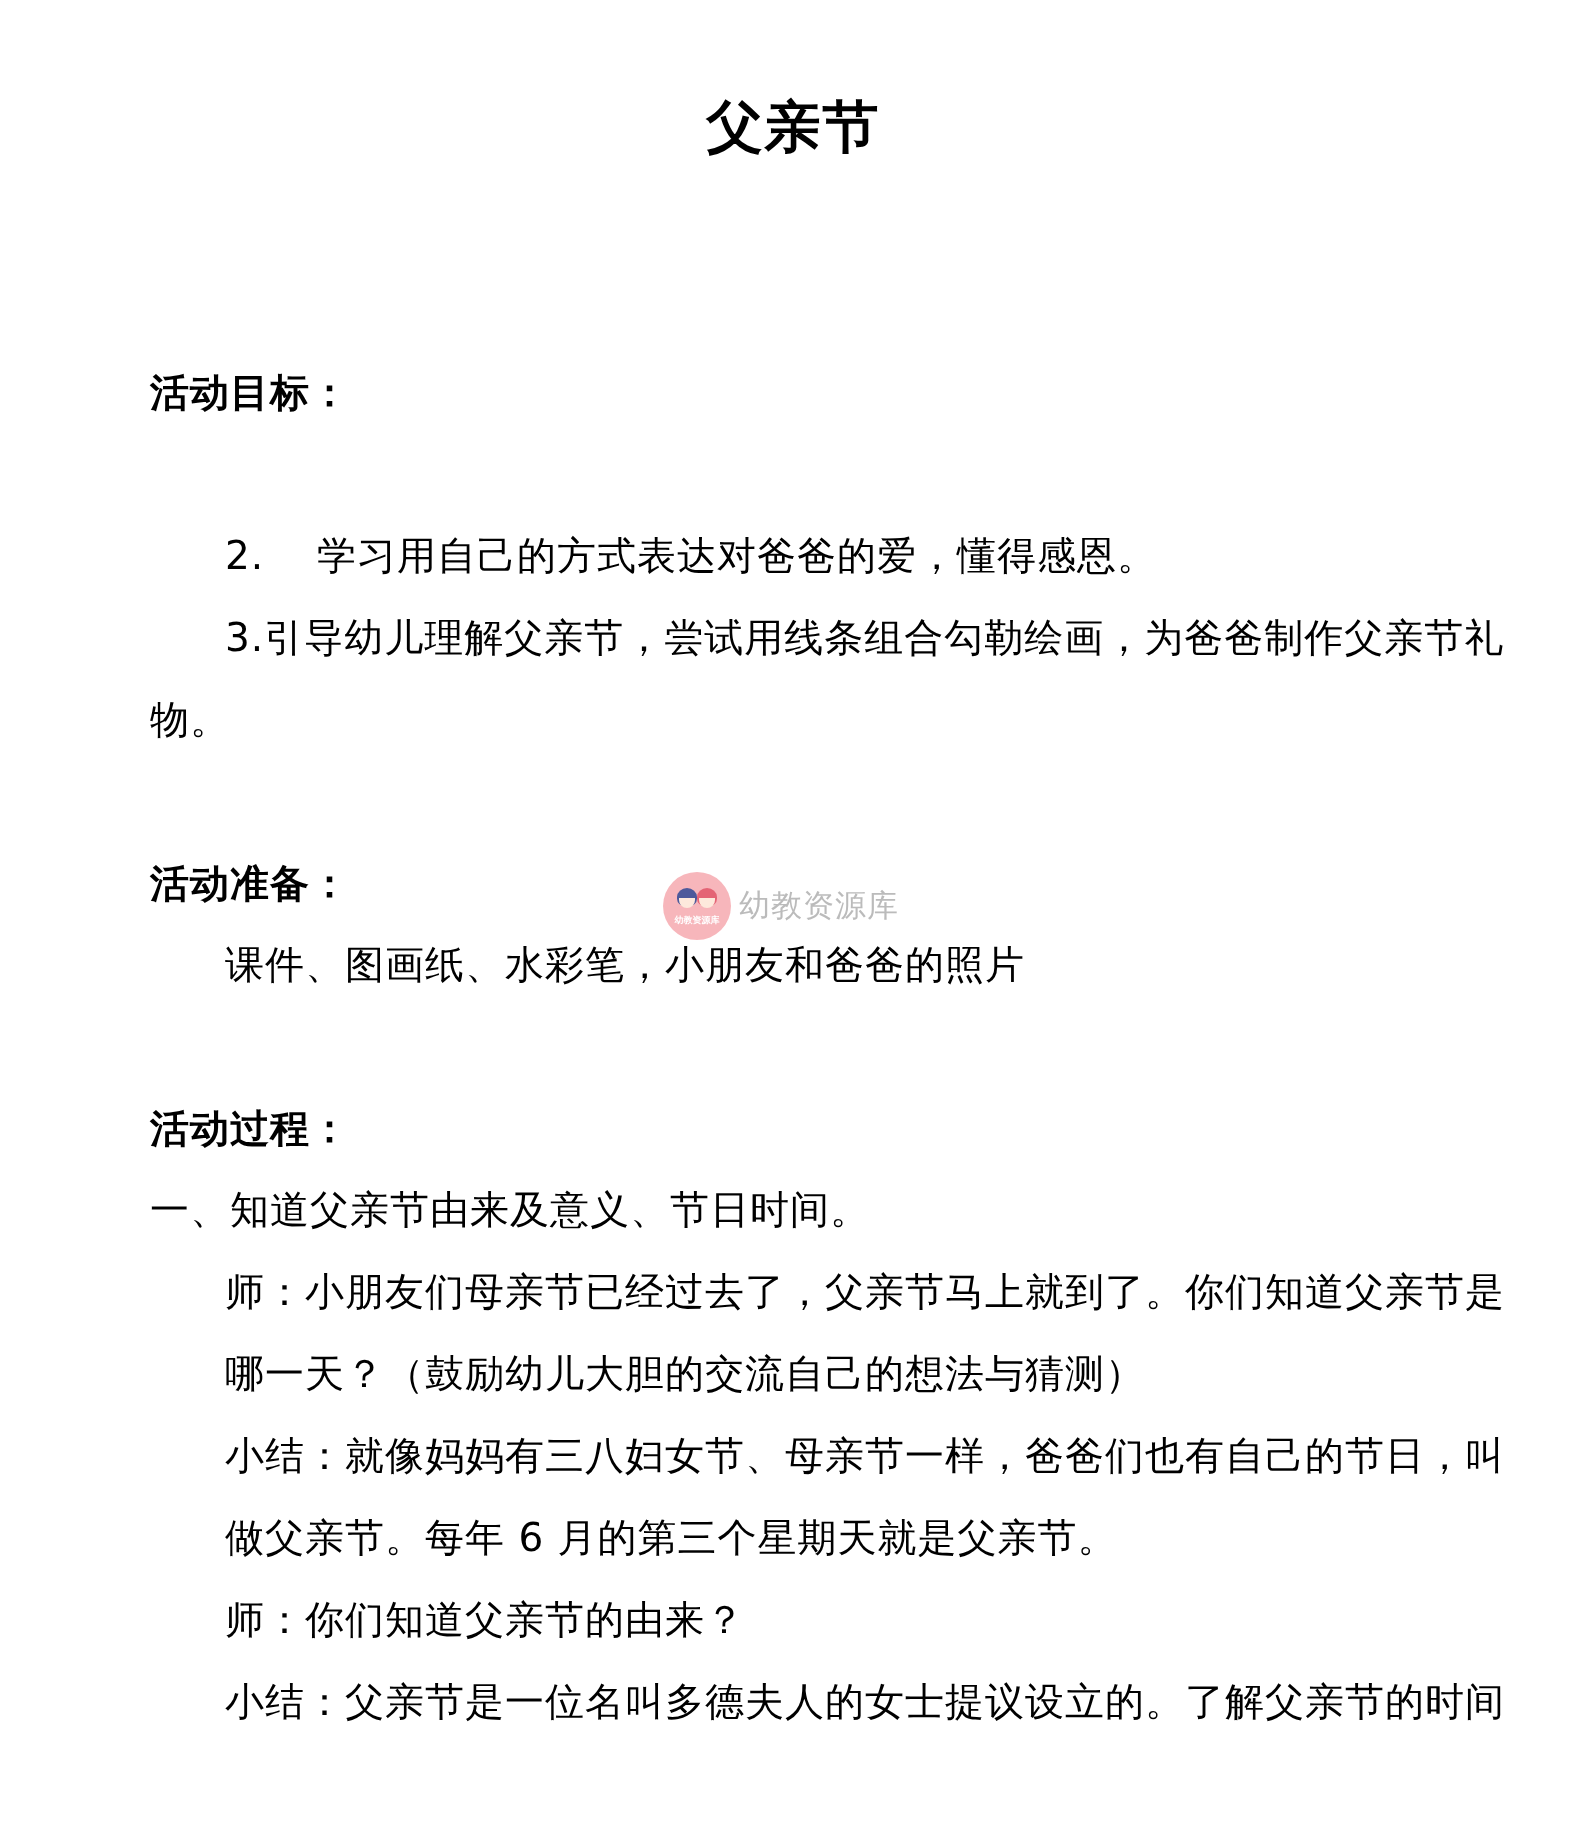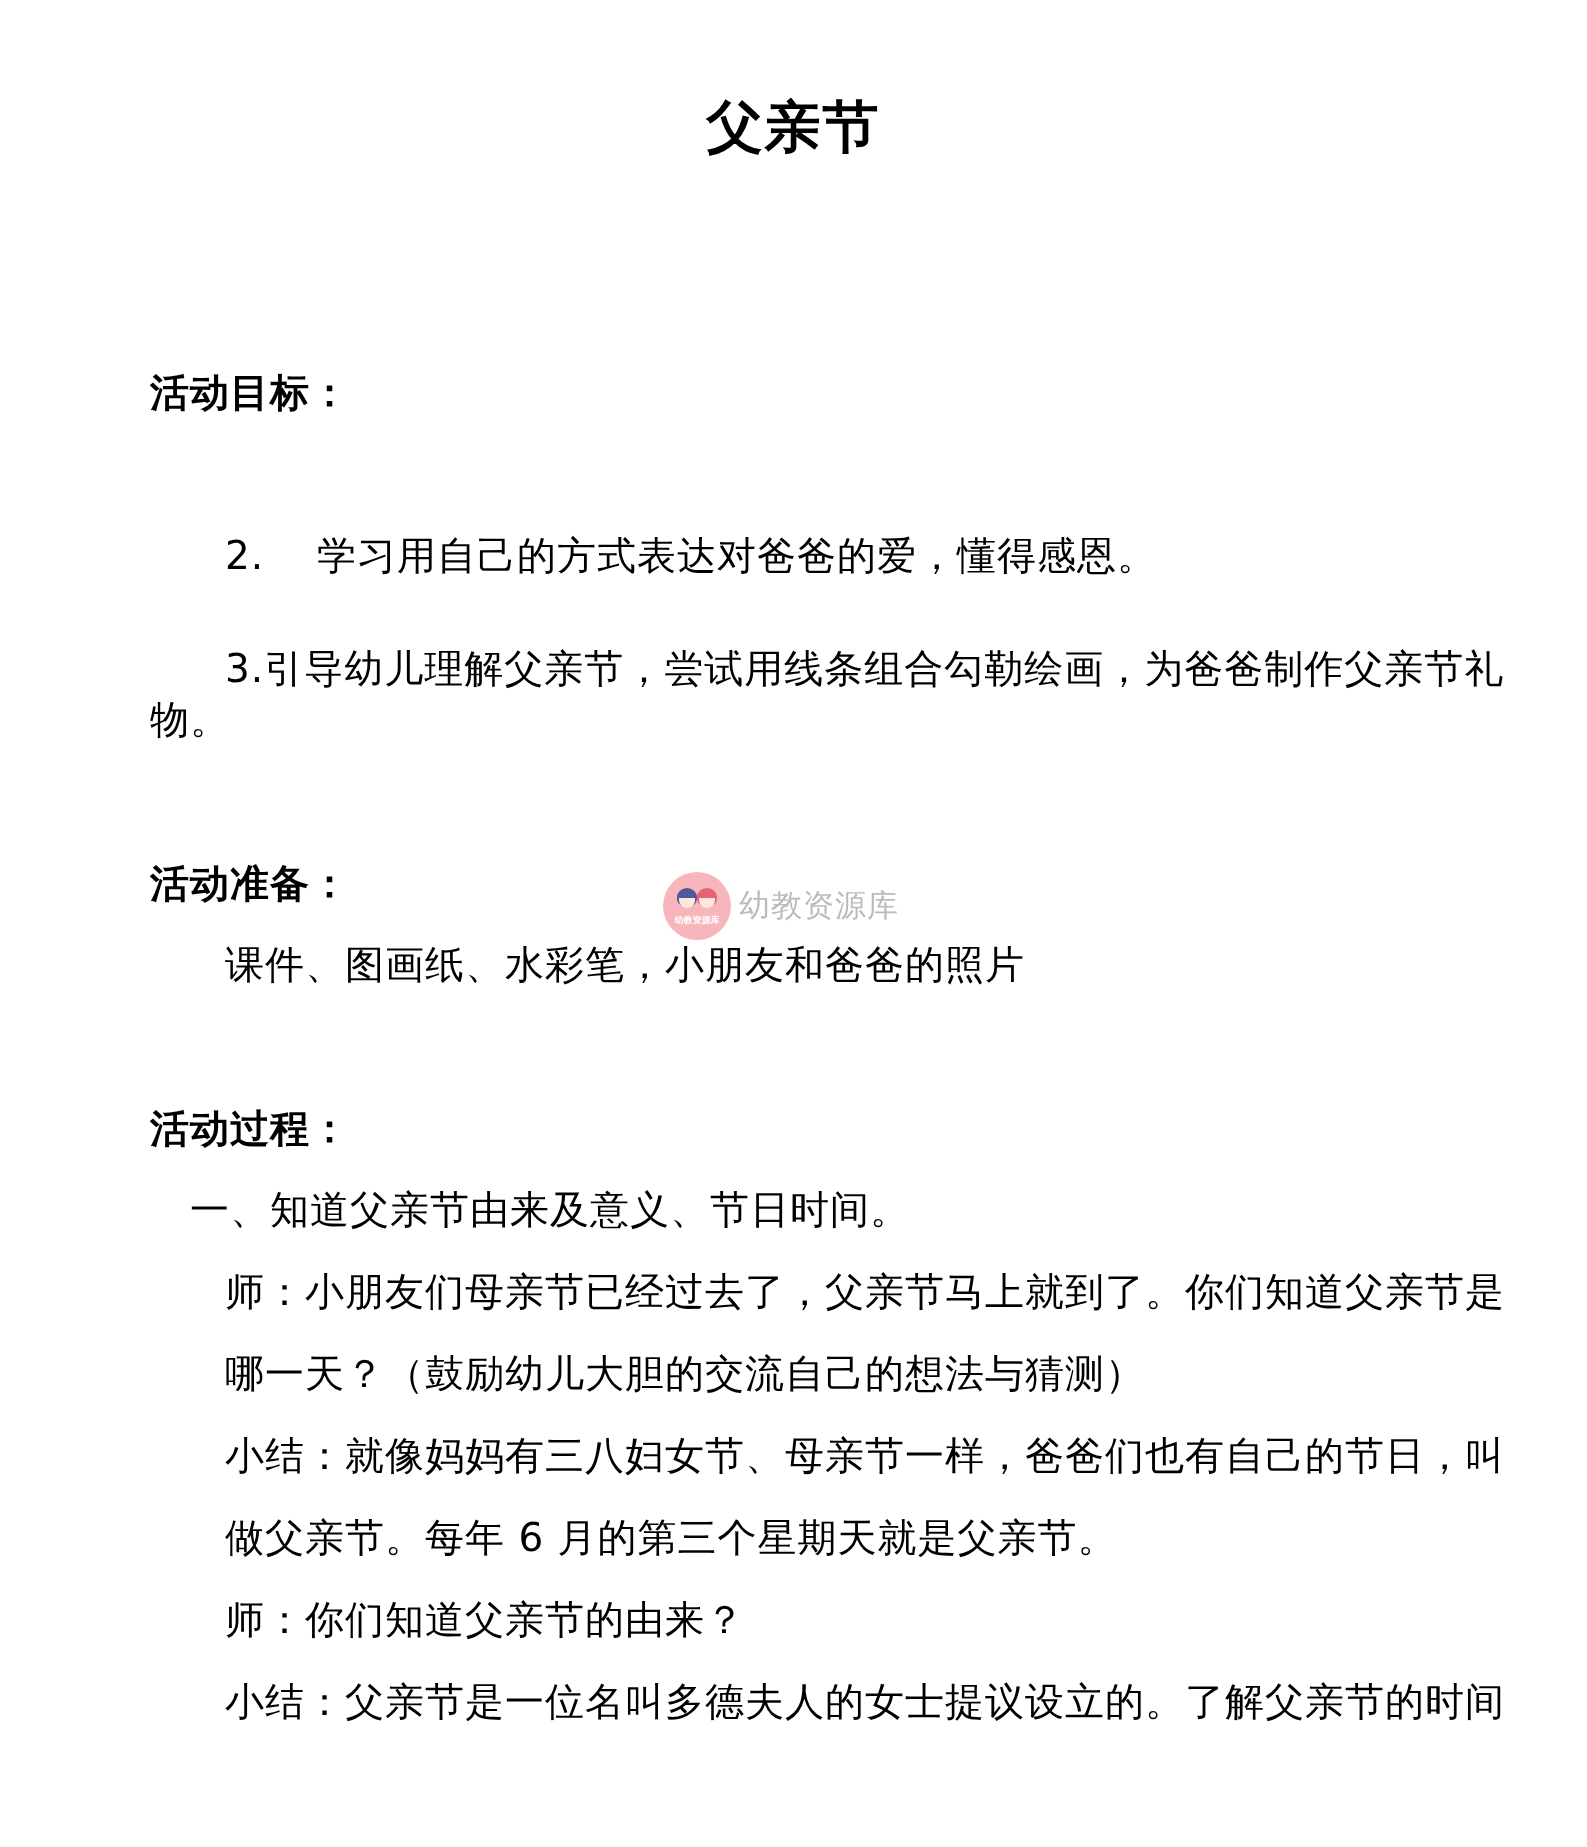--- a/index.html
+++ b/index.html
@@ -27,38 +27,38 @@
 </head>
 <body>
 
 <div class="page">
   <div class="title">父亲节</div>
 
   <div class="line l0 heading" style="top:371px;">活动目标：</div>
   <div class="line l1" style="top:534px;">
     <span class="num">2.</span><span>学习用自己的方式表达对爸爸的爱，懂得感恩。</span>
   </div>
-  <div class="line l1" style="top:616px;margin-top:31px;">3.引导幼儿理解父亲节，尝试用线条组合勾勒绘画，为爸爸制作父亲节礼</div>
+  <div class="line l1" style="top:616px;">3.引导幼儿理解父亲节，尝试用线条组合勾勒绘画，为爸爸制作父亲节礼</div>
   <div class="line l0" style="top:698px;">物。</div>
 
   <div class="line l0 heading" style="top:862px;">活动准备：</div>
   <div class="line l1" style="top:943px;">课件、图画纸、水彩笔，小朋友和爸爸的照片</div>
 
   <div class="watermark">
     <div class="wm-logo">
       <div class="wm-face1"></div>
         <div class="wm-face2"></div>
       <div class="wm-skin1"></div>
         <div class="wm-skin2"></div>
       <div class="wm-logo-text">幼教资源库</div>
     </div>
     <span class="wm-text">幼教资源库</span>
   </div>
 
   <div class="line l0 heading" style="top:1107px;">活动过程：</div>
-  <div class="line l0" style="top:1188px;margin-left:40px;">一、知道父亲节由来及意义、节日时间。</div>
+  <div class="line l0" style="top:1188px;">一、知道父亲节由来及意义、节日时间。</div>
   <div class="line l1" style="top:1270px;">师：小朋友们母亲节已经过去了，父亲节马上就到了。你们知道父亲节是</div>
   <div class="line l1" style="top:1352px;">哪一天？（鼓励幼儿大胆的交流自己的想法与猜测）</div>
   <div class="line l1" style="top:1434px;">小结：就像妈妈有三八妇女节、母亲节一样，爸爸们也有自己的节日，叫</div>
   <div class="line l1" style="top:1516px;">做父亲节。每年 6 月的第三个星期天就是父亲节。</div>
   <div class="line l1" style="top:1598px;">师：你们知道父亲节的由来？</div>
   <div class="line l1" style="top:1680px;">小结：父亲节是一位名叫多德夫人的女士提议设立的。了解父亲节的时间</div>
 </div>
 
 </body></html>

